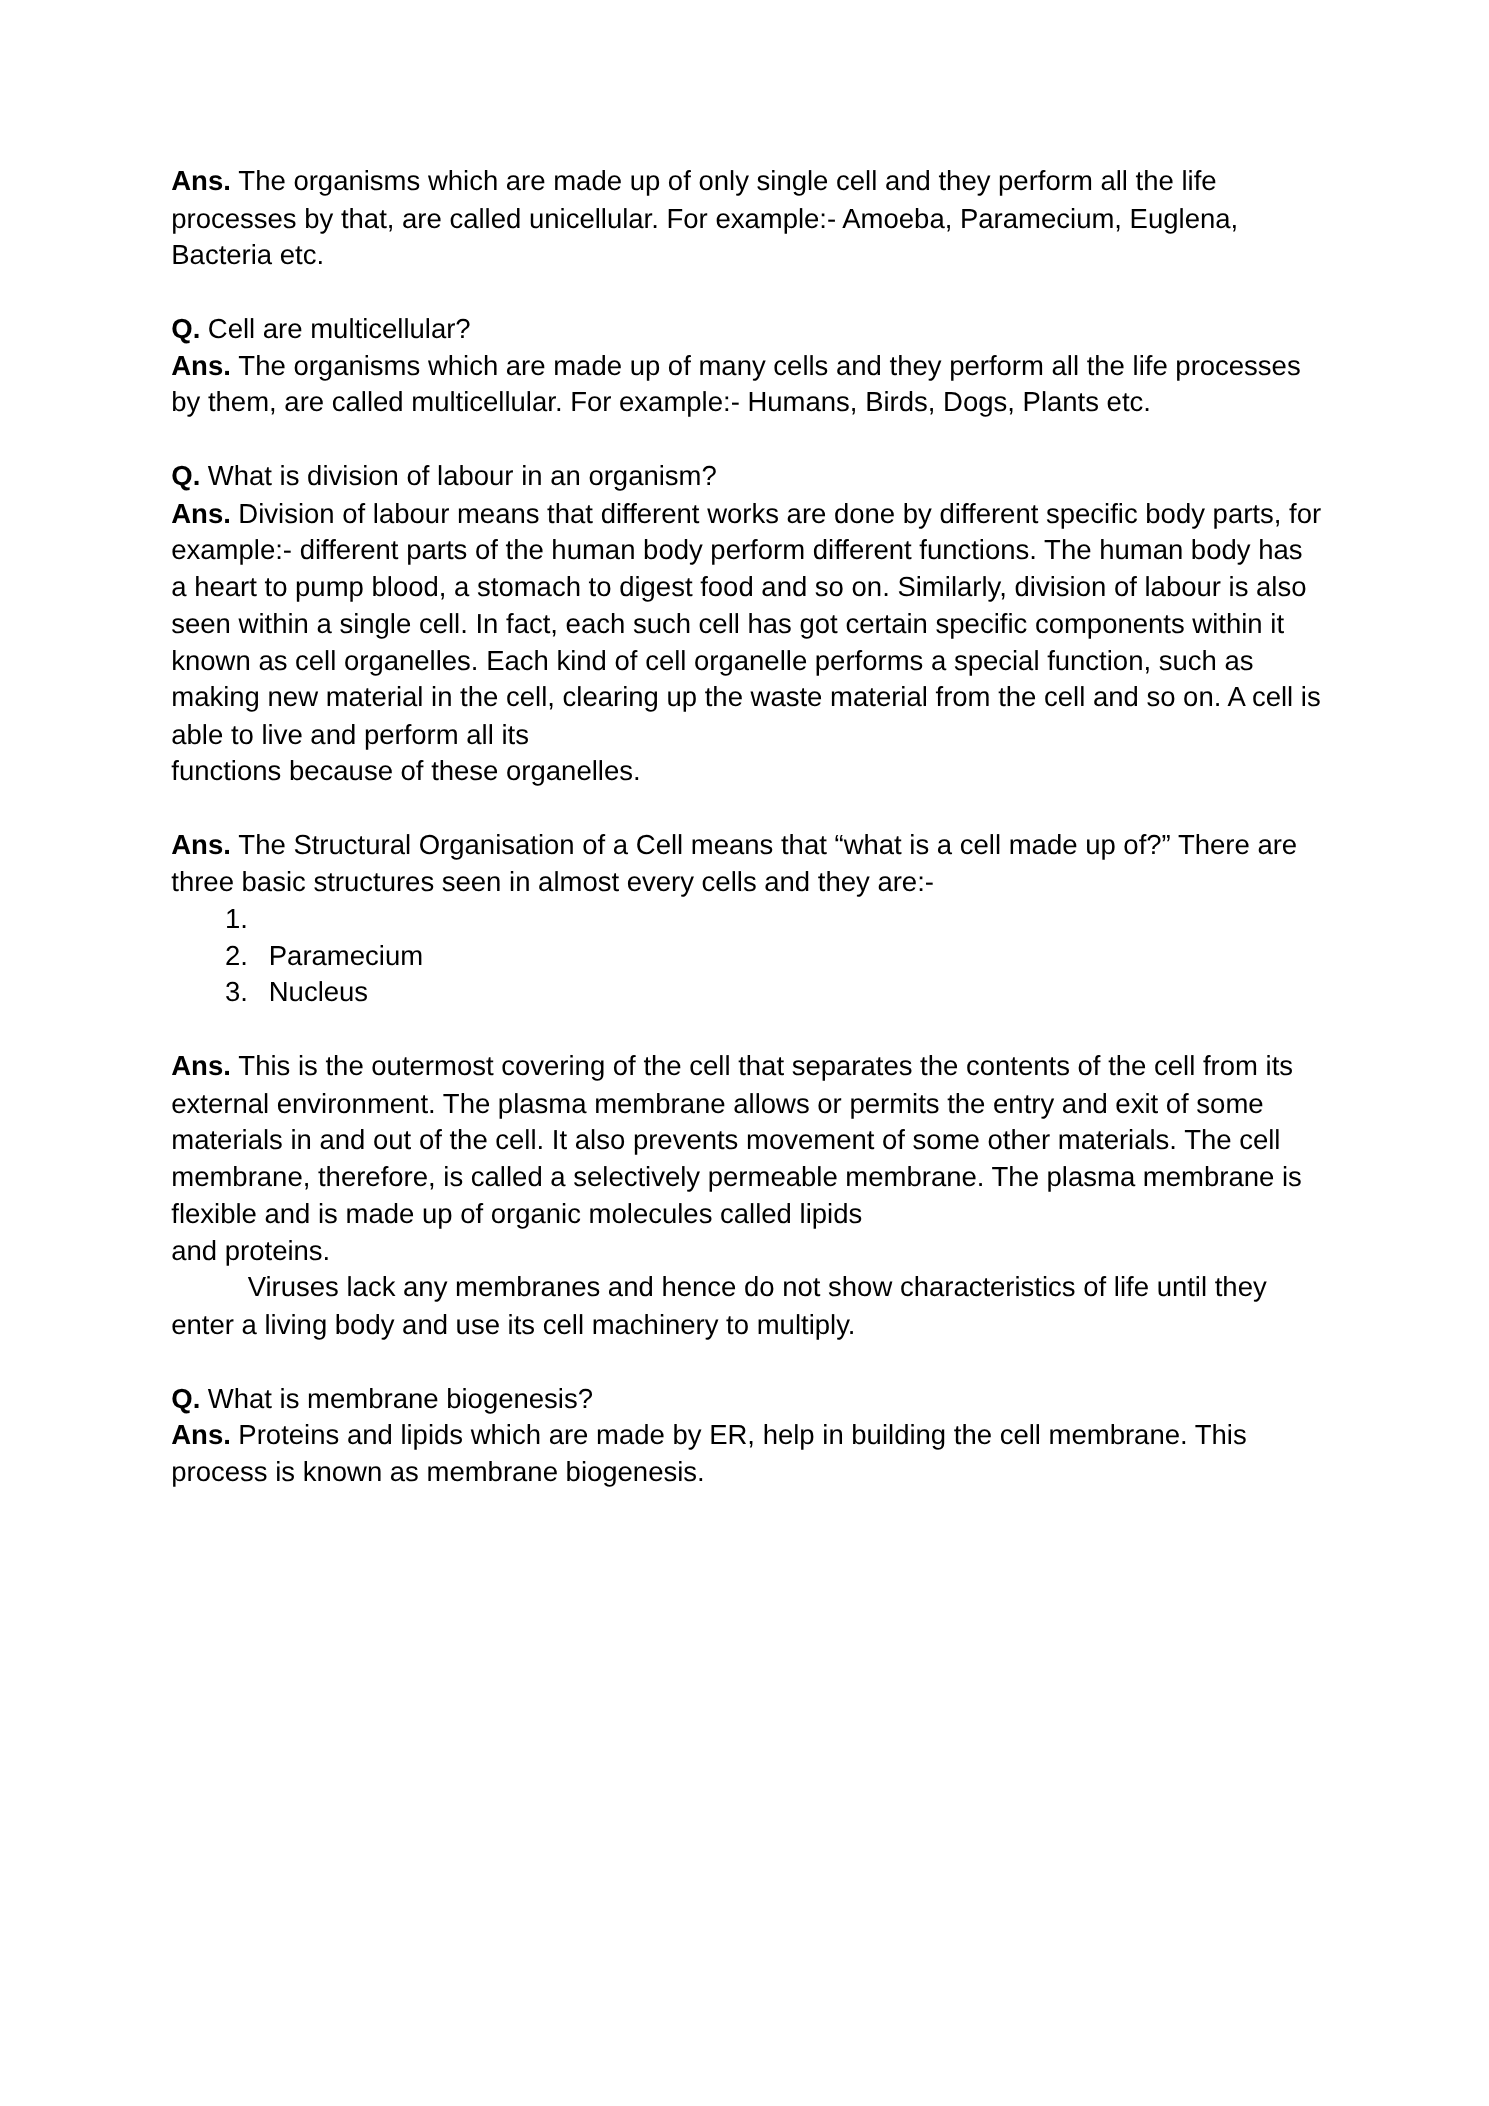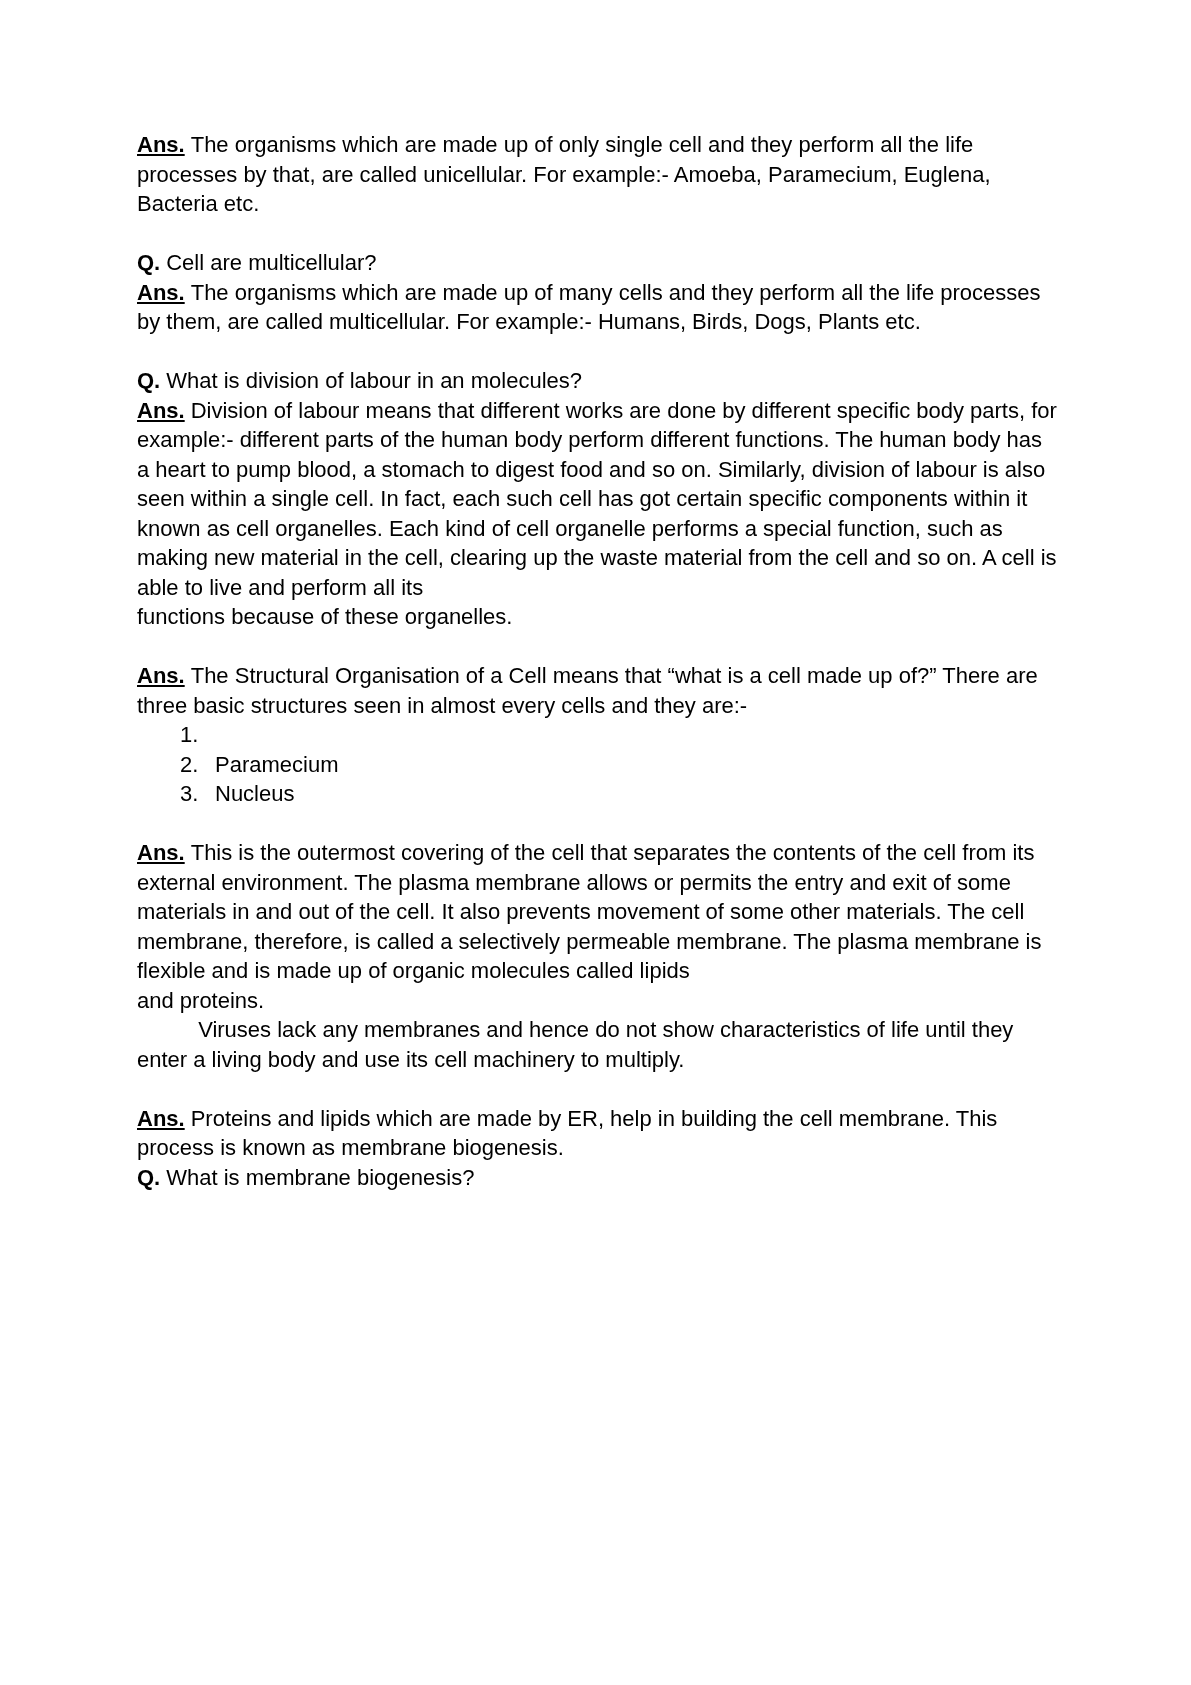--- a/index.html
+++ b/index.html
@@ -27,21 +27,20 @@
   .para {
     margin: 0;
     white-space: pre-wrap;
     word-wrap: break-word;
   }
   .prefix {
     font-weight: bold;
     margin-right: 6px;
   }
   .ansp {
-    text-decoration: underline;
   }
   .spacer {
     height: 29.5px;
   }
   .list-item {
     display: flex;
     white-space: pre-wrap;
   }
   .li-num {
     margin-left: 43px;
@@ -51,28 +50,28 @@
 </style>
 </head>
 <body>
 
 <div class="doc">
     <p class="para"><span class="prefix ansp">Ans.</span><span>The organisms which are made up of only single cell and they perform all the life processes by that, are called unicellular. For example:- Amoeba, Paramecium, Euglena, Bacteria etc.</span></p>
     <div class="spacer"></div>
     <p class="para"><span class="prefix">Q.</span><span>Cell are multicellular?</span></p>
     <p class="para"><span class="prefix ansp">Ans.</span><span>The organisms which are made up of many cells and they perform all the life processes by them, are called multicellular. For example:- Humans, Birds, Dogs, Plants etc.</span></p>
     <div class="spacer"></div>
-    <p class="para"><span class="prefix">Q.</span><span>What is division of labour in an molecules?</span></p>
+    <p class="para"><span class="prefix">Q.</span><span>What is division of labour in an organism?</span></p>
     <p class="para"><span class="prefix ansp">Ans.</span><span>Division of labour means that different works are done by different specific body parts, for example:- different parts of the human body perform different functions. The human body has a heart to pump blood, a stomach to digest food and so on. Similarly, division of labour is also seen within a single cell. In fact, each such cell has got certain specific components within it known as cell organelles. Each kind of cell organelle performs a special function, such as making new material in the cell, clearing up the waste material from the cell and so on. A cell is able to live and perform all its
 functions because of these organelles.</span></p>
     <div class="spacer"></div>
     <p class="para"><span class="prefix ansp">Ans.</span><span>The Structural Organisation of a Cell means that “what is a cell made up of?” There are three basic structures seen in almost every cells and they are:-</span></p>
     <div class="list-item"><span class="li-num">1.</span></div>
     <div class="list-item"><span class="li-num">2.</span><span>Paramecium</span></div>
     <div class="list-item"><span class="li-num">3.</span><span>Nucleus</span></div>
     <div class="spacer"></div>
     <p class="para"><span class="prefix ansp">Ans.</span><span>This is the outermost covering of the cell that separates the contents of the cell from its external environment. The plasma membrane allows or permits the entry and exit of some materials in and out of the cell. It also prevents movement of some other materials. The cell membrane, therefore, is called a selectively permeable membrane. The plasma membrane is flexible and is made up of organic molecules called lipids
 and proteins.
           Viruses lack any membranes and hence do not show characteristics of life until they enter a living body and use its cell machinery to multiply.</span></p>
     <div class="spacer"></div>
+    <p class="para"><span class="prefix">Q.</span><span>What is membrane biogenesis?</span></p>
     <p class="para"><span class="prefix ansp">Ans.</span><span>Proteins and lipids which are made by ER, help in building the cell membrane. This process is known as membrane biogenesis.</span></p>
-    <p class="para"><span class="prefix">Q.</span><span>What is membrane biogenesis?</span></p>
   </div>
 
 </body></html>

